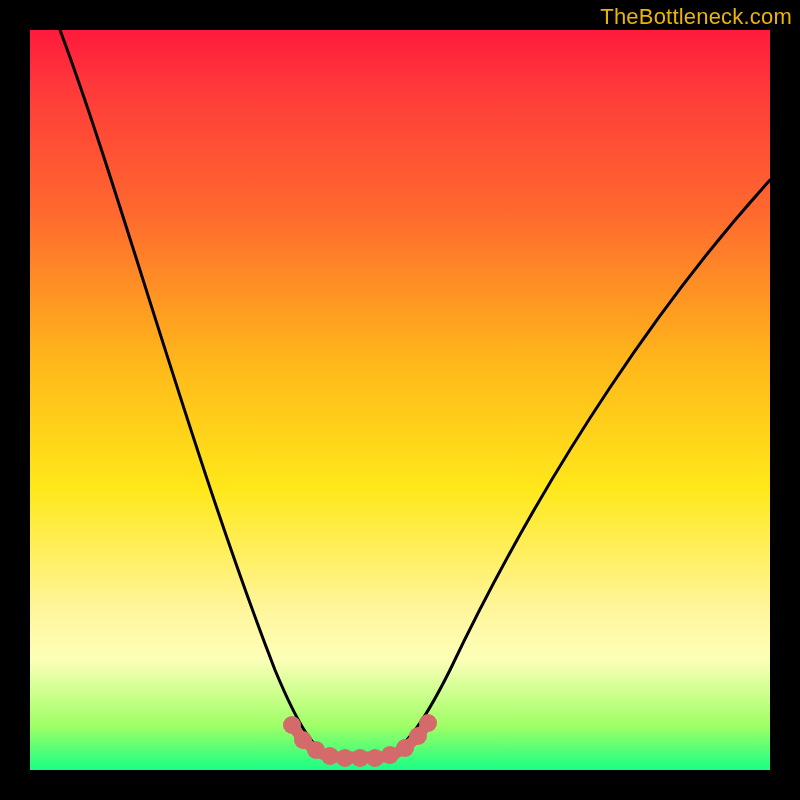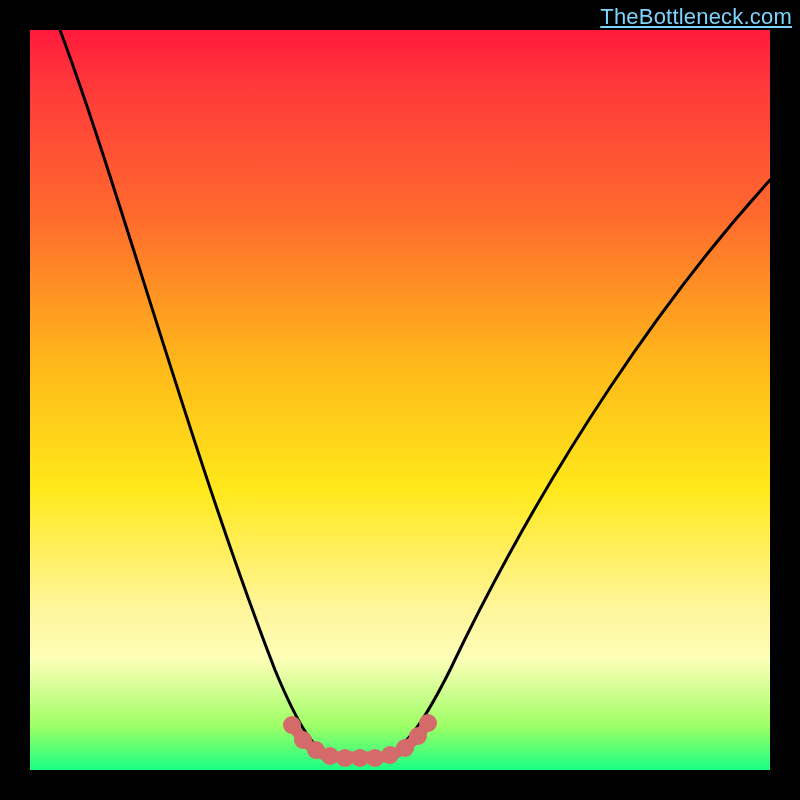--- a/index.html
+++ b/index.html
@@ -44,25 +44,24 @@
     left: 30px;
     top: 30px;
     width: 740px;
     height: 740px;
     overflow: visible;
   }
   .watermark {
     position: absolute;
     top: 4px;
     right: 8px;
-    color: #7dd3fc;
+    color: #eab308;
     font-size: 22px;
     letter-spacing: 0.2px;
     font-weight: 500;
-    text-decoration: underline;
   }
 </style>
 </head>
 <body>
 
 <div class="frame">
   <div class="plot-area"></div>
 
   <svg class="curves" viewBox="0 0 740 740">
 

